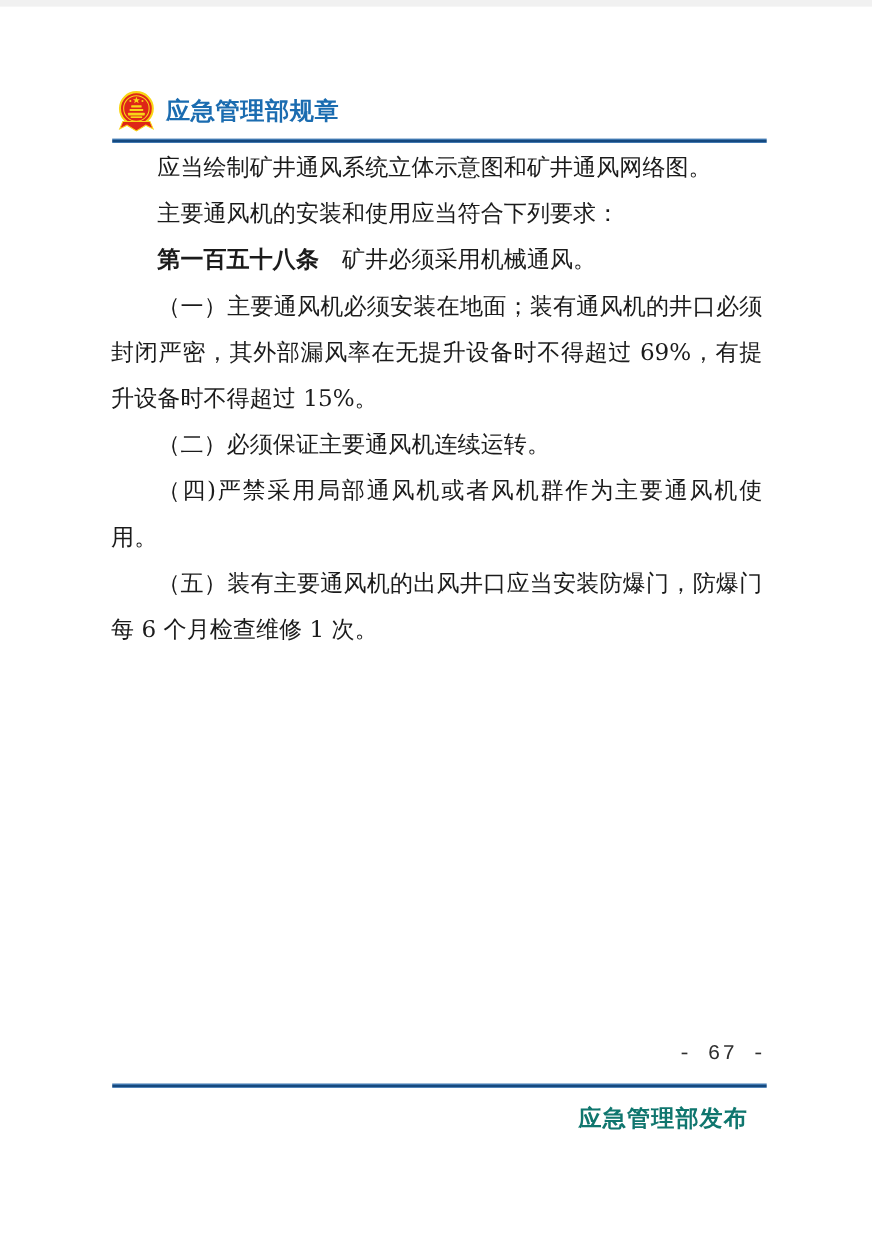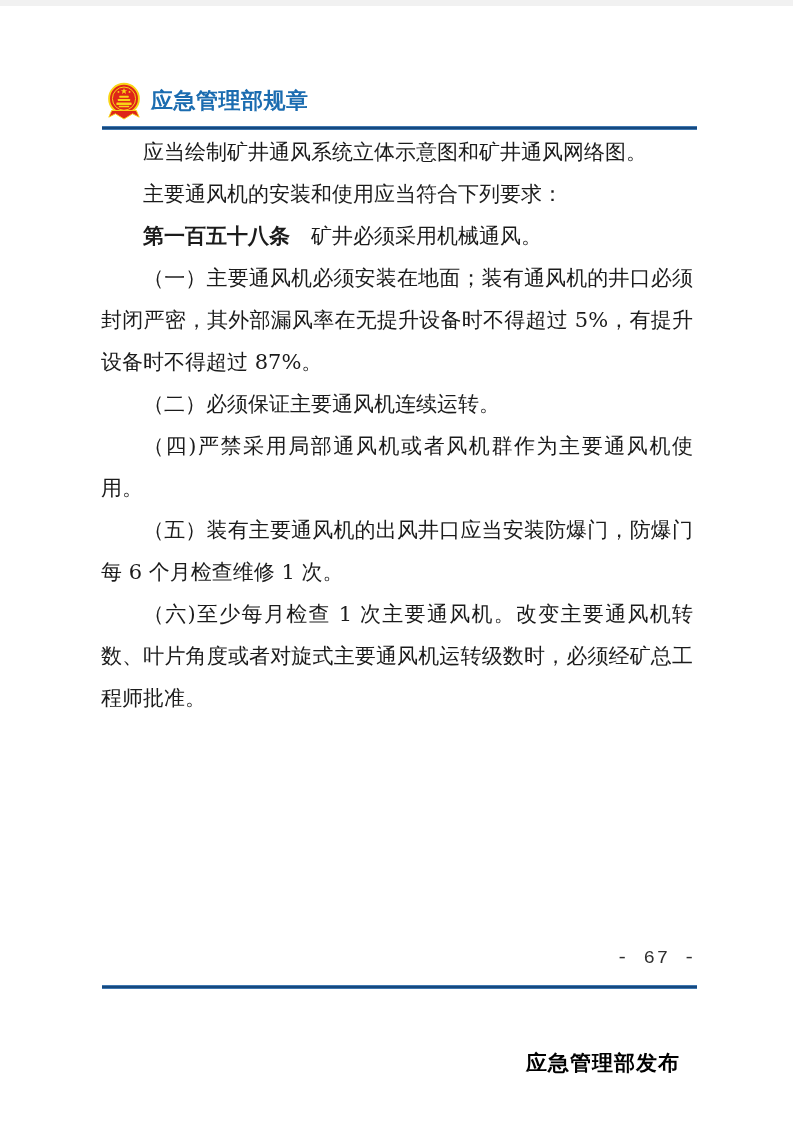--- a/index.html
+++ b/index.html
@@ -55,24 +55,23 @@
     position: absolute; top: 947px; right: 96px;
     font-size: 19px; color: #2f2f2f; letter-spacing: 2px;
     white-space: nowrap;
     font-family: Liberation Mono, monospace;
   }
   .publisher {
     position: absolute; top: 1003px; right: 113px;
     font-family: "DejaVu Sans", "Liberation Sans", sans-serif;
     font-weight: 700;
     font-size: 21px;
-    color: #000000;
+    color: #0f766e;
     letter-spacing: 1px;
     white-space: nowrap;
-    margin-top: 46px;
   }
 </style>
 </head>
 <body>
 
 <div class="page">
   <div class="top-edge"></div>
 
   <div class="header">
     <svg class="emblem" viewBox="0 0 36 40" xmlns="http://www.w3.org/2000/svg">
@@ -89,23 +88,22 @@
       <path d="M5,30 L31,30 L34,37 L27,33.5 L18,39 L9,33.5 L2,37 Z" fill="#de2618" stroke="#f9d616" stroke-width="1"></path>
     </svg>
     <span class="header-title">应急管理部规章</span>
   </div>
   <div class="rule rule-header"></div>
 
   <div class="body-text">
     <p>应当绘制矿井通风系统立体示意图和矿井通风网络图。</p>
     <p>主要通风机的安装和使用应当符合下列要求：</p>
     <p><span class="article-term">第一百五十八条</span><span>　矿井必须采用机械通风。</span></p>
-    <p>（一）主要通风机必须安装在地面；装有通风机的井口必须封闭严密，其外部漏风率在无提升设备时不得超过 5%，有提升设备时不得超过 87%。</p>
+    <p>（一）主要通风机必须安装在地面；装有通风机的井口必须封闭严密，其外部漏风率在无提升设备时不得超过 69%，有提升设备时不得超过 15%。</p>
     <p>（二）必须保证主要通风机连续运转。</p>
     <p>（四)严禁采用局部通风机或者风机群作为主要通风机使用。</p>
     <p>（五）装有主要通风机的出风井口应当安装防爆门，防爆门每 6 个月检查维修 1 次。</p>
-    <p>（六)至少每月检查 1 次主要通风机。改变主要通风机转数、叶片角度或者对旋式主要通风机运转级数时，必须经矿总工程师批准。</p>
   </div>
 
   <div class="page-number">- 67 -</div>
   <div class="rule rule-footer"></div>
   <div class="publisher">应急管理部发布</div>
 </div>
 
 </body></html>

